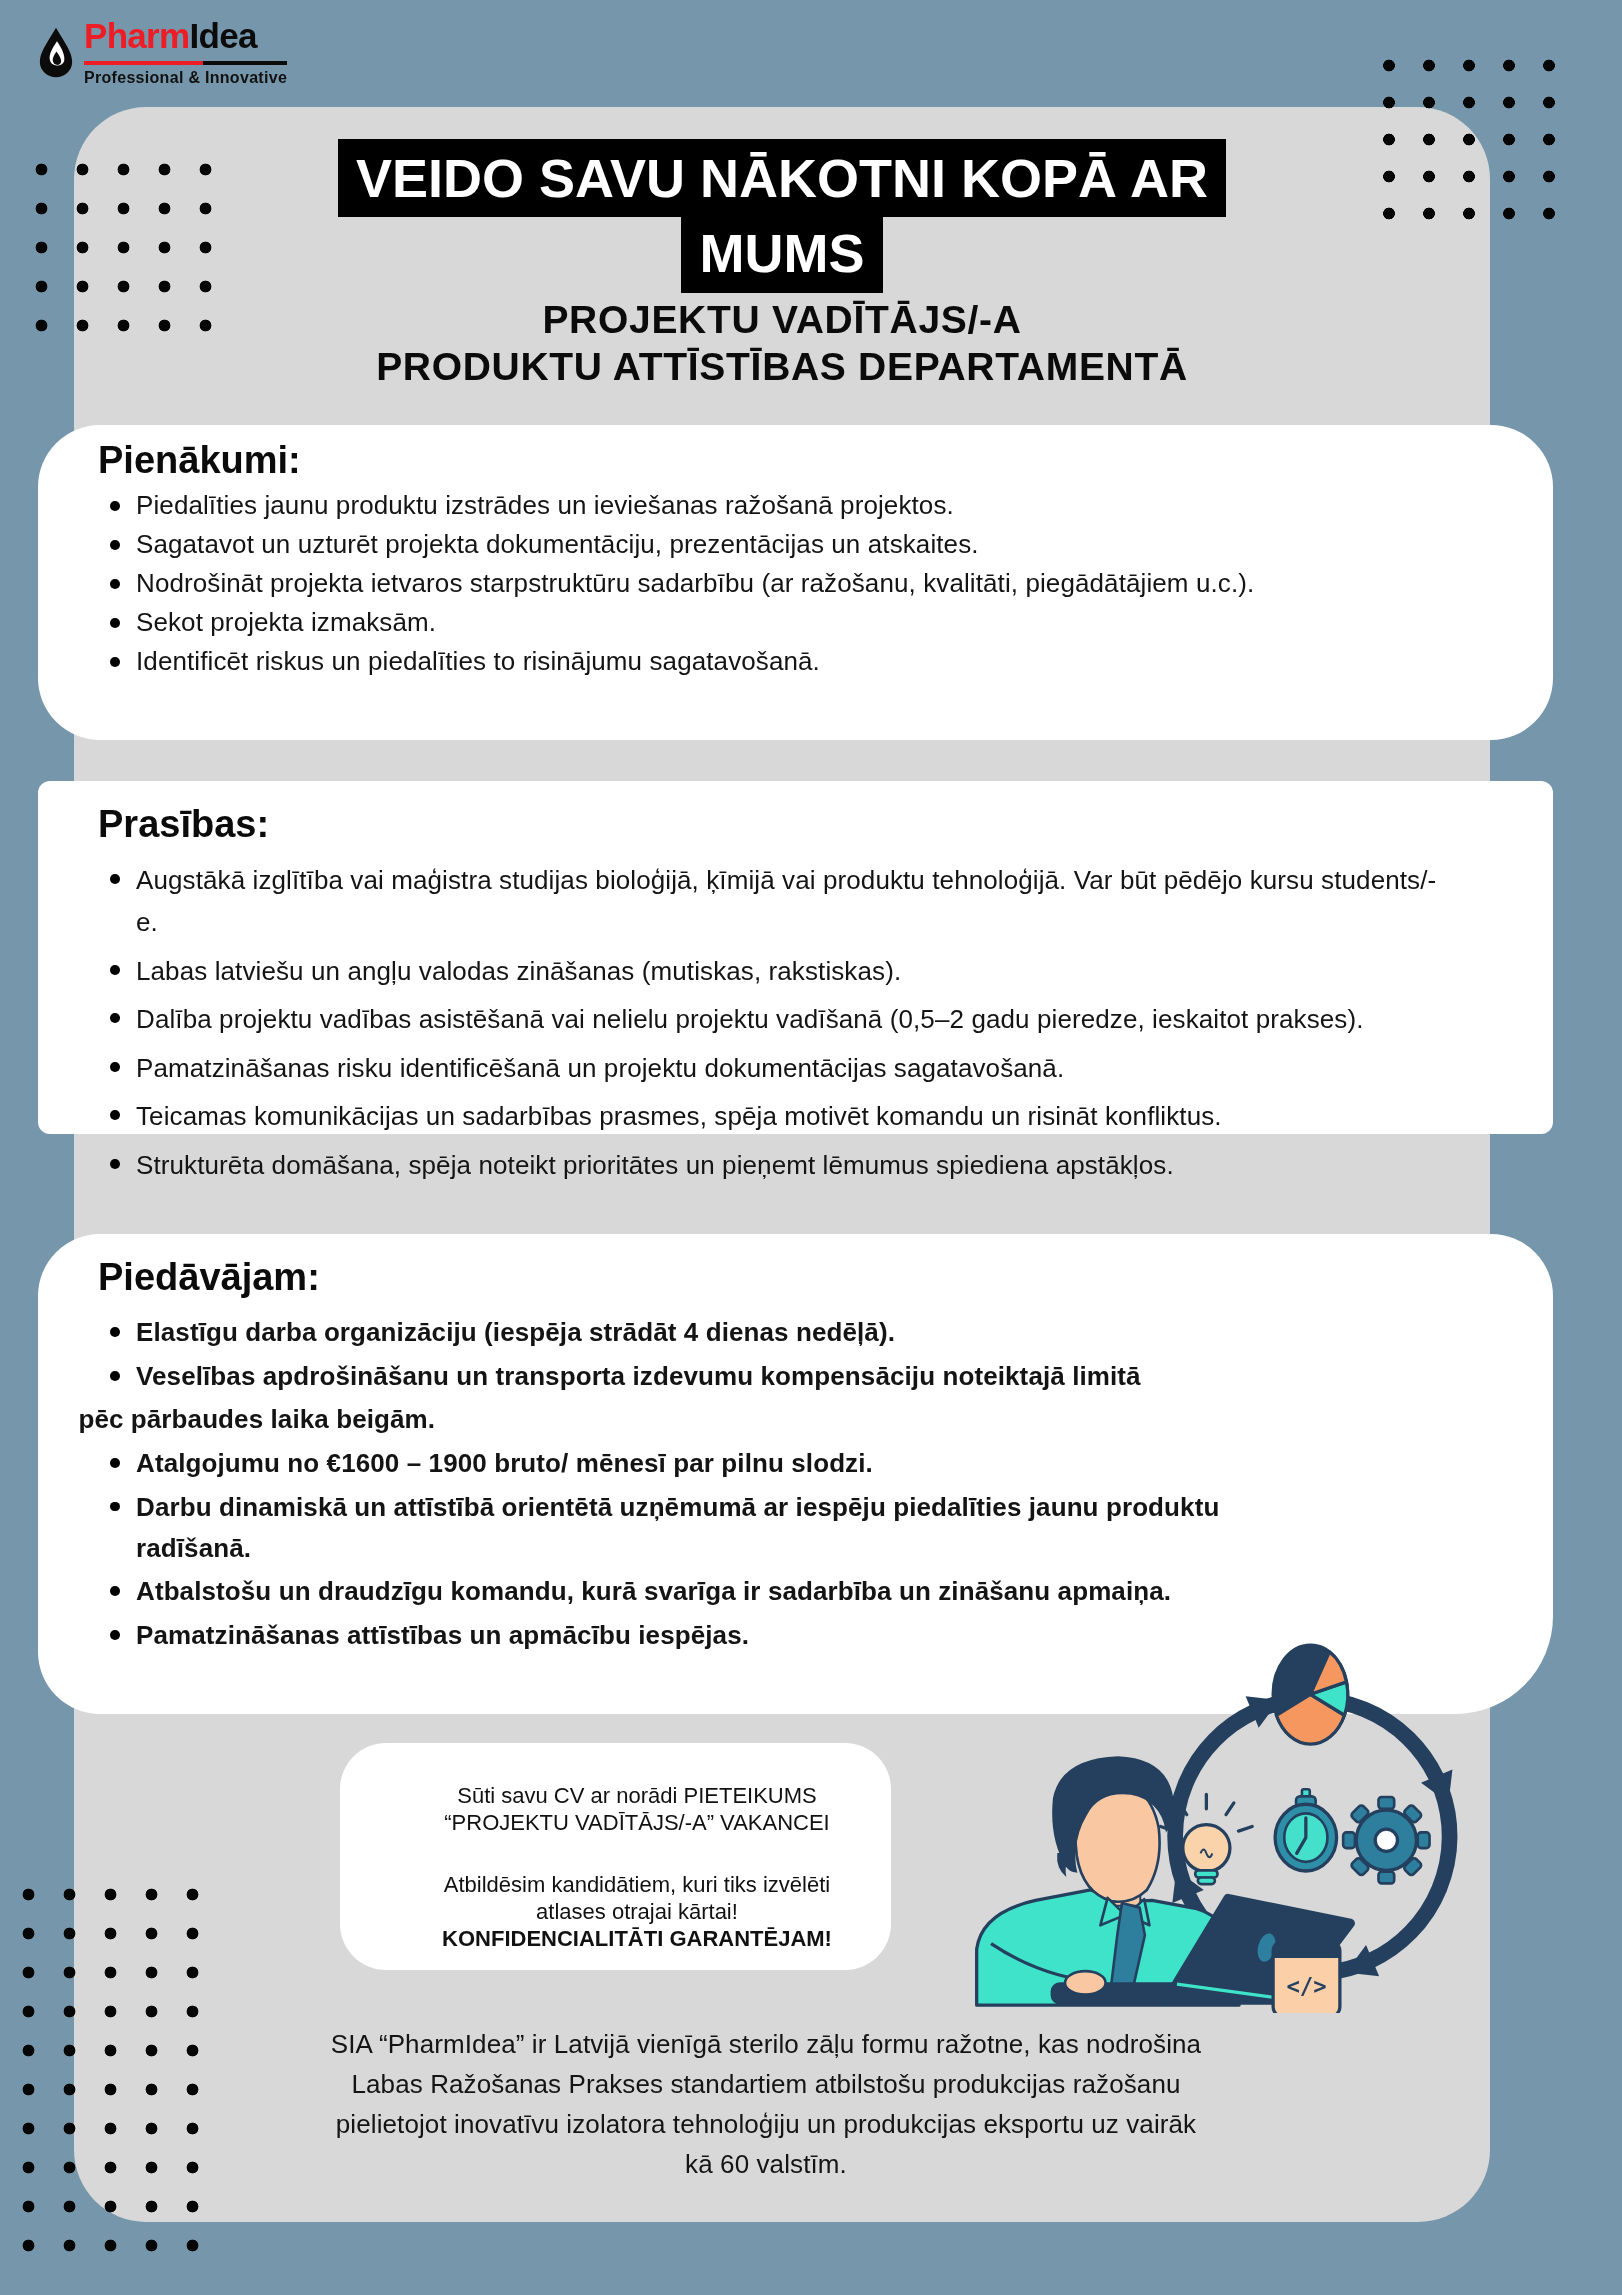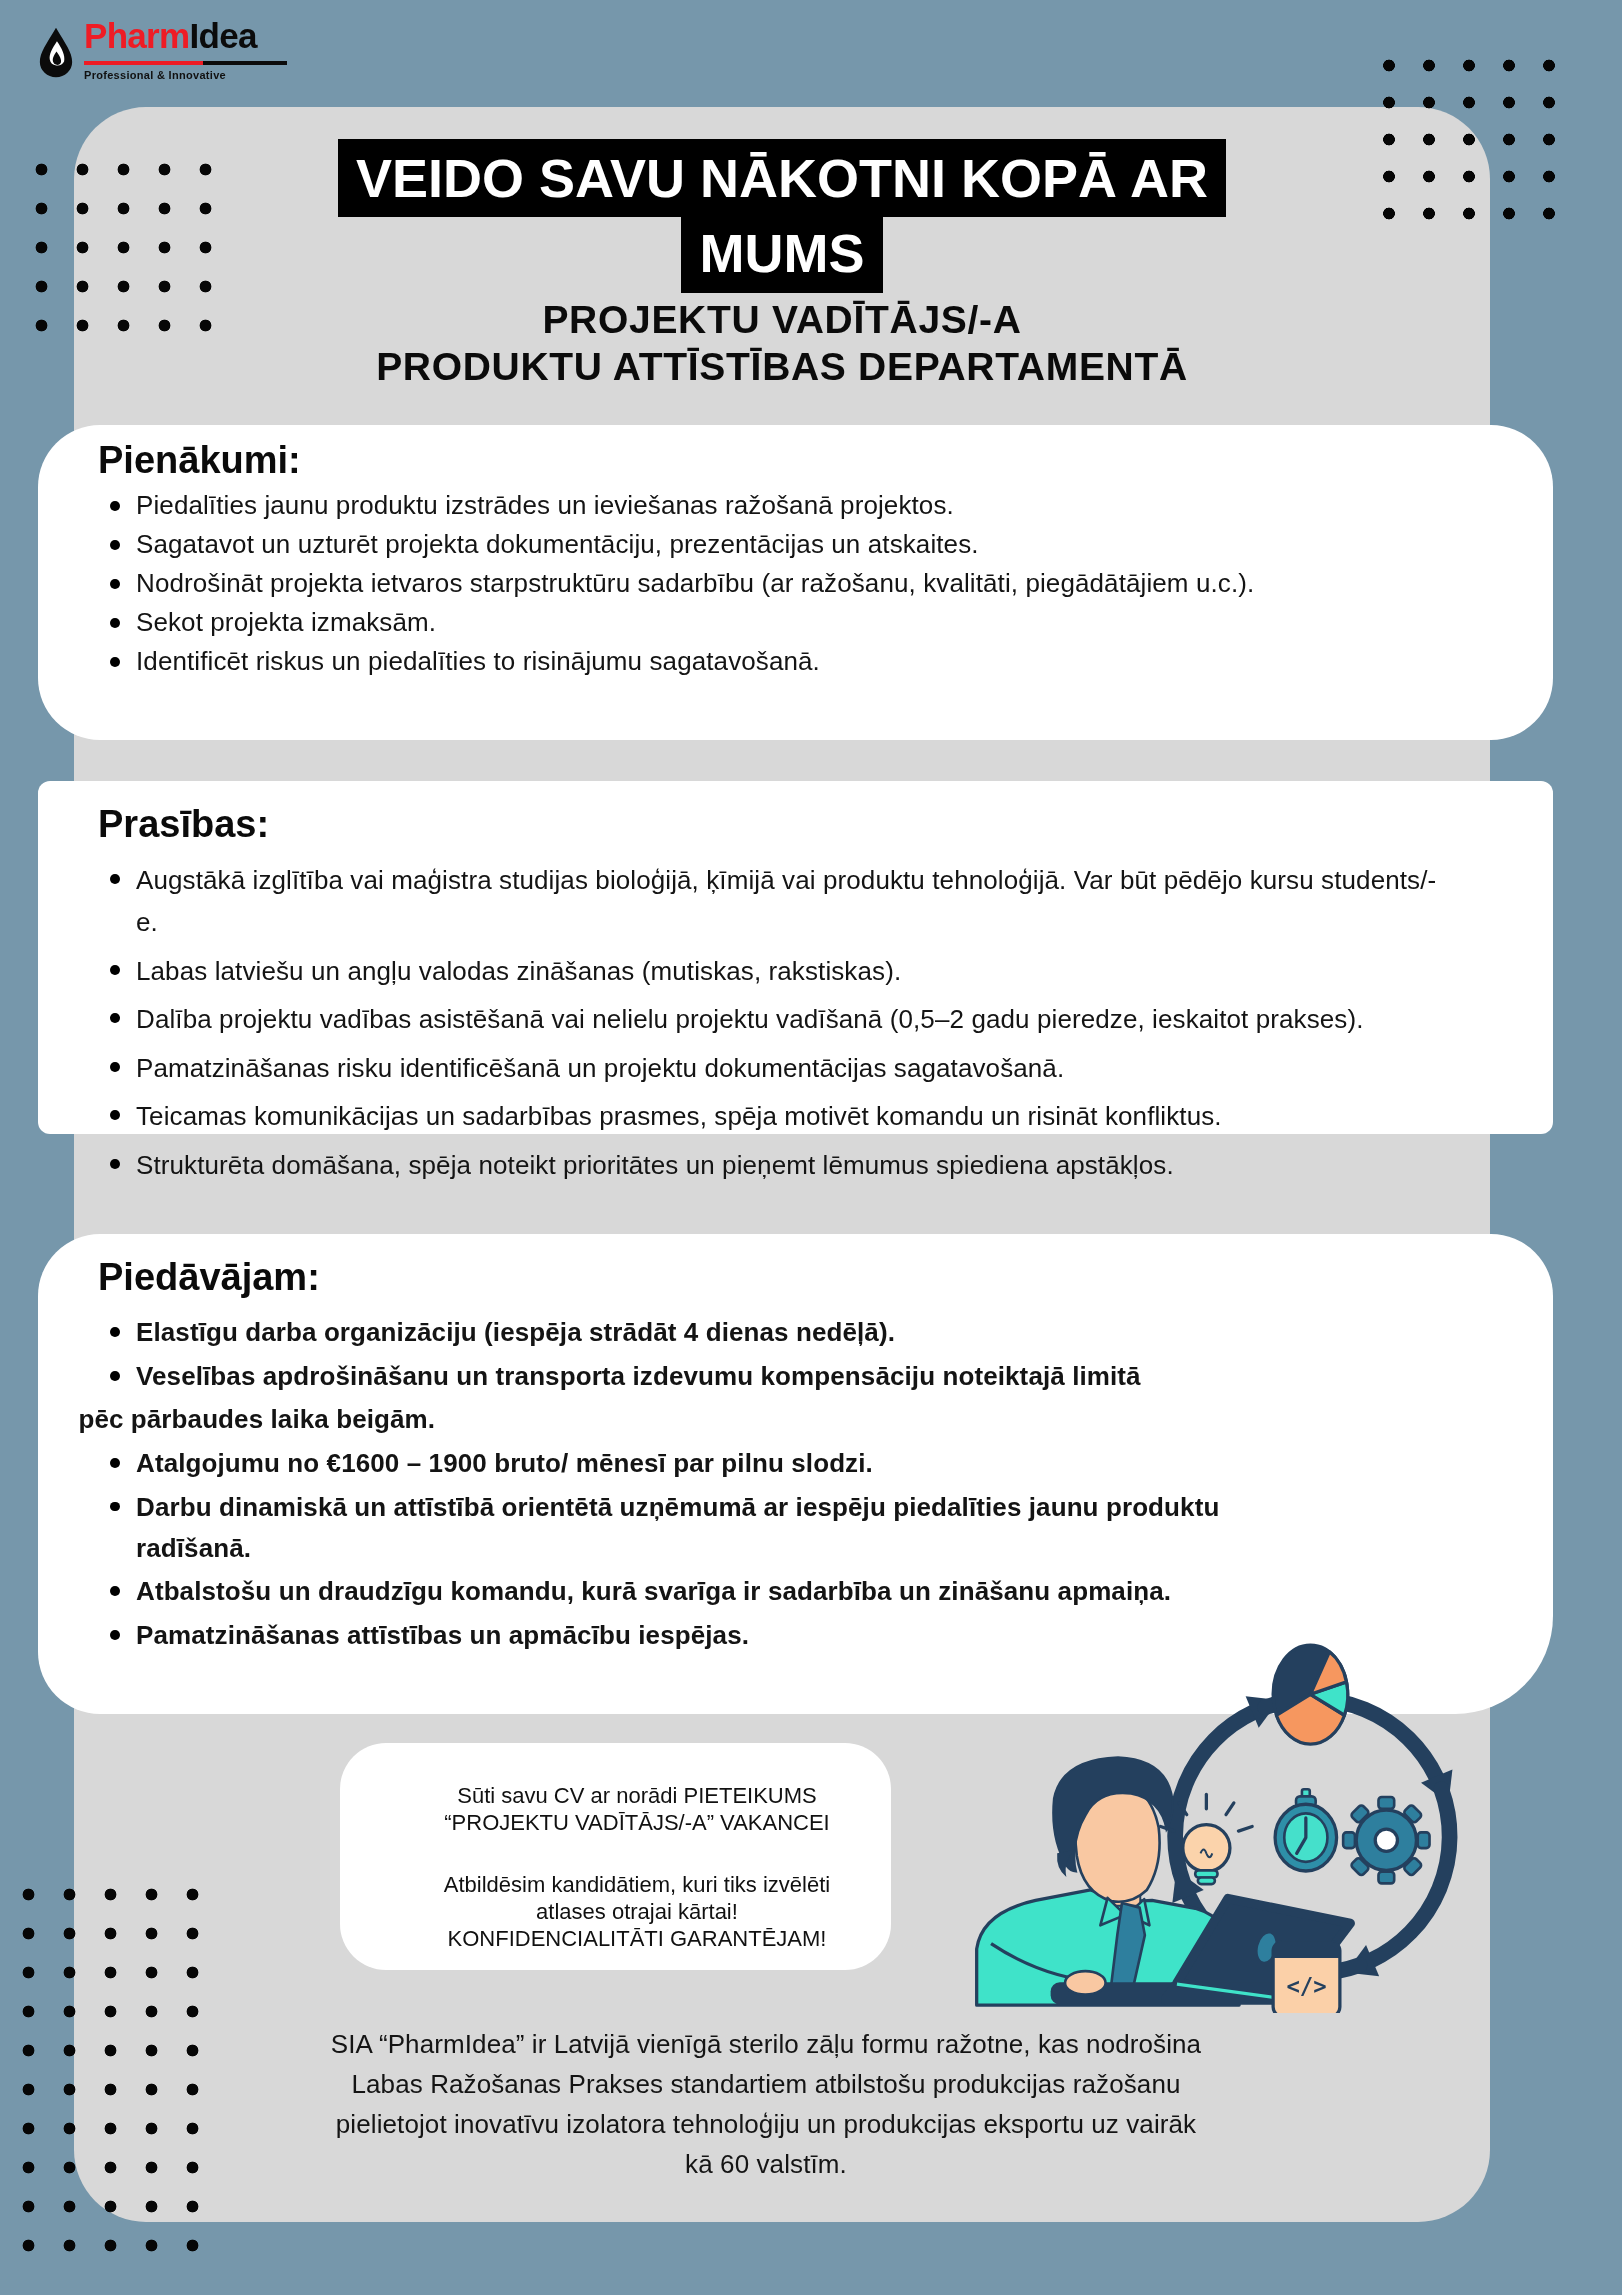--- a/index.html
+++ b/index.html
@@ -14,21 +14,21 @@
   .dots-bl{left:7.9px;top:1875px;width:207px;height:393px;background-size:41px 39px;}
   
   .logo{position:absolute;left:26px;top:10.5px;width:308px;height:79px;}
   .logo-icon{position:absolute;left:10.5px;top:13px;width:38px;height:58px;}
   .brand{position:absolute;left:58px;top:6.5px;font-size:35px;font-weight:700;letter-spacing:-0.7px;line-height:38px;}
   .brand .red{color:#ee1c25;}
   .brand .blk{color:#0b0b0b;}
   .bar{position:absolute;height:4.6px;top:50px;}
   .bar-red{left:58px;width:119px;background:#ee1c25;}
   .bar-blk{left:177px;width:84px;background:#0b0b0b;}
-  .tagline{position:absolute;left:58px;top:58px;font-size:11px;font-weight:700;letter-spacing:0.3px;color:#111;}
+  .tagline{position:absolute;left:58px;top:58px;font-size:16px;font-weight:700;letter-spacing:0.3px;color:#111;}
   
   .title{position:absolute;left:74px;top:139px;width:1416px;text-align:center;z-index:4;}
   .title .hl{display:inline-block;background:#000;color:#fff;font-weight:700;
              font-size:54px;line-height:73px;padding:2.6px 18.3px;letter-spacing:0;}
   .title .row2 .hl{padding-top:0;}
   .subtitle{position:absolute;left:74px;top:296px;width:1416px;text-align:center;z-index:4;
             font-size:39px;font-weight:700;line-height:47px;letter-spacing:0.7px;color:#0b0b0b;}
   
   .card{position:absolute;left:38px;width:1515px;background:#fff;border-radius:62px;
         padding:0;box-sizing:border-box;z-index:3;}
@@ -45,21 +45,21 @@
   #card-2 ul{margin-top:15.7px;}
   #card-2 li{line-height:42px;margin-bottom:6.5px;max-width:1322px;}
   #card-3{top:1234px;height:480px;padding:23.6px 79px 0 60px;border-bottom-right-radius:98px;}
   #card-3 ul{margin-top:15.7px;}
   #card-3 li{line-height:41px;margin-bottom:2.6px;max-width:1198px;font-weight:bold;}
   
   .cv-box{position:absolute;left:340px;top:1743px;width:551px;height:227px;background:#fff;
           border-radius:46px;z-index:5;text-align:center;box-sizing:border-box;padding-top:39px;
           font-size:22px;line-height:27px;color:#111;padding-left:43px;}
   .cv-box .gap{height:35px;}
-  .cv-box .bold{font-weight:400;}
+  .cv-box .bold{font-weight:700;}
   
   .about{position:absolute;left:105px;top:2024px;width:1322px;text-align:center;z-index:4;
          font-size:26px;line-height:40px;color:#141414;letter-spacing:0.1px;}
   
   .illus{position:absolute;left:936px;top:1568px;width:563px;height:445px;z-index:4;}
 </style>
 </head>
 <body>
 
 <div class="poster">

